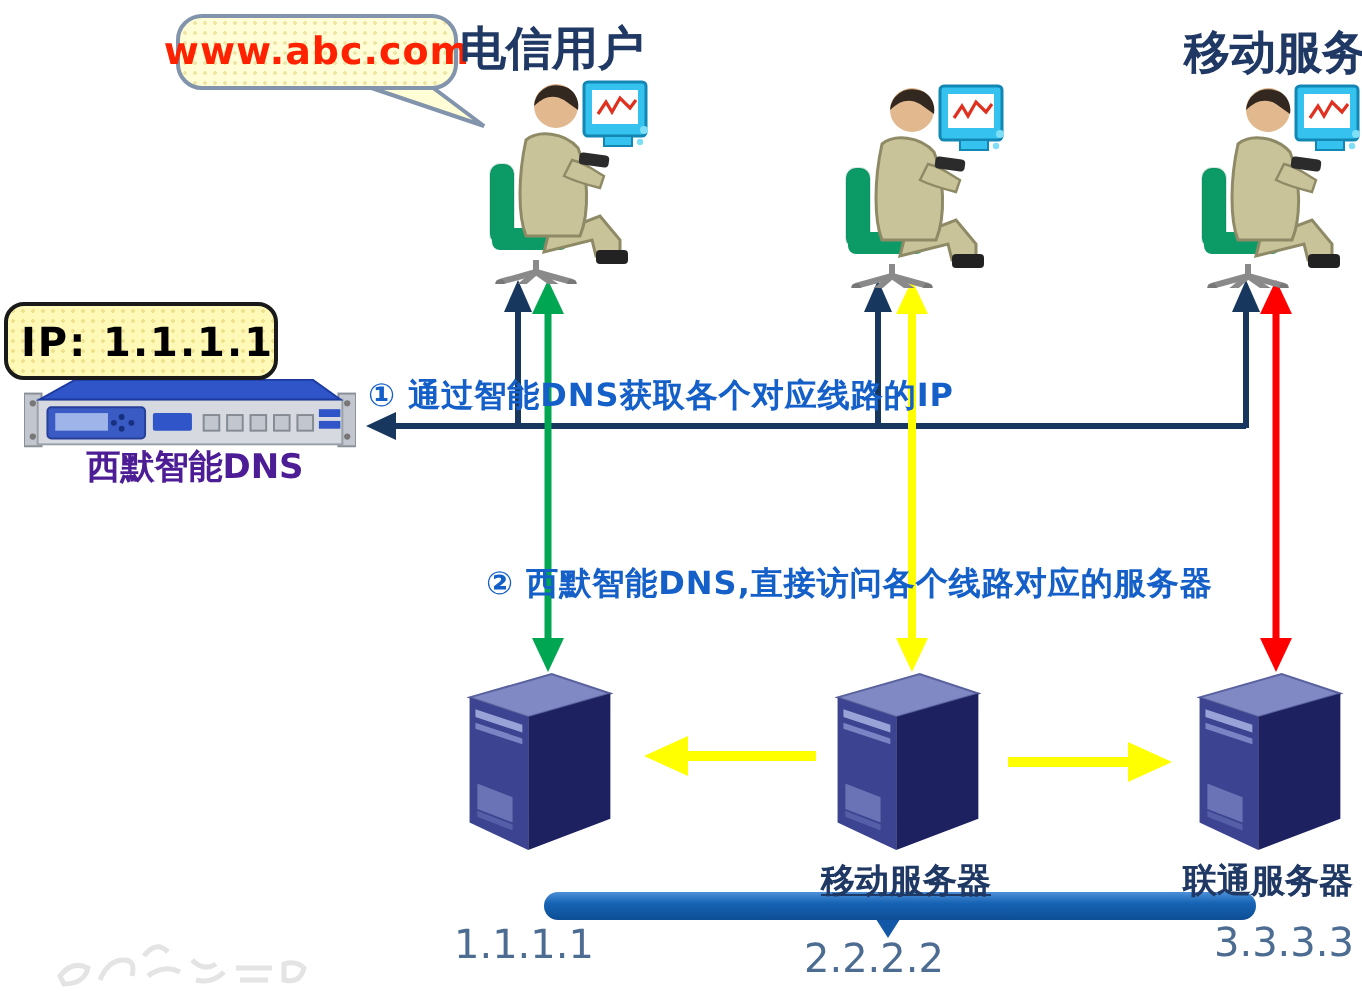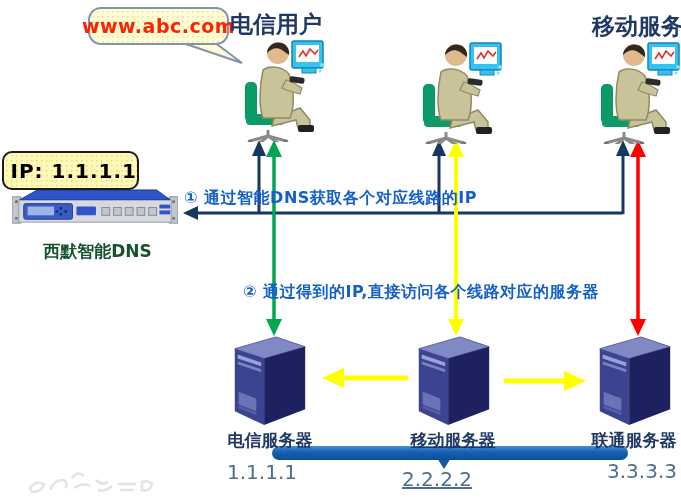--- a/index.html
+++ b/index.html
@@ -47,22 +47,22 @@
   .ip-box{
     left:2px;top:151px;width:133px;height:35px;z-index:3;
     background:var(--c-ip_box_bg,#FFF9B8);
     background-image:radial-gradient(#efe18e 1px,transparent 1px);
     background-size:5px 5px;
     border:2.5px solid #1a1a1a;border-radius:10px;
     display:flex;align-items:center;justify-content:flex-end;
   }
   .ip-box-text{color:#000;font-size:20px;font-weight:bold;letter-spacing:1px;}
   .dns-label{
-    left:25px;top:240px;width:145px;text-align:center;z-index:3;
-    color:#14532d;font-size:17px;font-weight:bold;white-space:nowrap;
+    left:25px;top:222px;width:145px;text-align:center;z-index:3;
+    color:#4c1d95;font-size:17px;font-weight:bold;white-space:nowrap;
   }
   .bar{
     left:272px;top:446px;width:356px;height:14px;border-radius:7px;z-index:2;
     background:linear-gradient(#4C90D8,var(--c-bar,#1663B4) 40%,#0E4E94);
   }
   .ip-text{
     color:var(--c-ip_text,#4C6C92);font-size:20px;z-index:3;width:100px;text-align:center;white-space:nowrap;
   }
 </style>
 </head>
@@ -219,35 +219,34 @@
   <div class="abs ip-box">
     <span class="ip-box-text">IP: 1.1.1.1</span>
   </div>
 
   <svg class="abs layer2" style="left:12px;top:187px;" width="166" height="43">
       <use href="#sym-dns-device"></use>
     </svg>
   <div class="abs dns-label">西默智能DNS</div>
 
   <div class="abs step-text" style="left:184px;top:188px;">① 通过智能DNS获取各个对应线路的IP</div>
-  <div class="abs step-text" style="left:243px;top:282px;">② 通过得到的IP,直接访问各个线路对应的服务器</div>
+  <div class="abs step-text" style="left:243px;top:282px;">② 西默智能DNS,直接访问各个线路对应的服务器</div>
 
   <svg class="abs layer2" style="left:225px;top:330px;" width="88" height="100">
       <use href="#sym-tower"></use>
     </svg>
   <svg class="abs layer2" style="left:409px;top:330px;" width="88" height="100">
       <use href="#sym-tower"></use>
     </svg>
   <svg class="abs layer2" style="left:590px;top:330px;" width="88" height="100">
       <use href="#sym-tower"></use>
     </svg>
 
-  <div class="abs server-label" style="left:220px;top:429px;">电信服务器</div>
   <div class="abs server-label" style="left:403px;top:429px;text-decoration:underline;">移动服务器</div>
   <div class="abs server-label" style="left:584px;top:429px;">联通服务器</div>
 
   <div class="abs bar"></div>
 
   <div class="abs ip-text" style="left:212px;top:460px;">1.1.1.1</div>
-  <div class="abs ip-text" style="left:387px;top:467px;text-decoration:underline;">2.2.2.2</div>
+  <div class="abs ip-text" style="left:387px;top:467px;">2.2.2.2</div>
   <div class="abs ip-text" style="left:592px;top:459px;">3.3.3.3</div>
 
 </div>
 
 </body></html>

